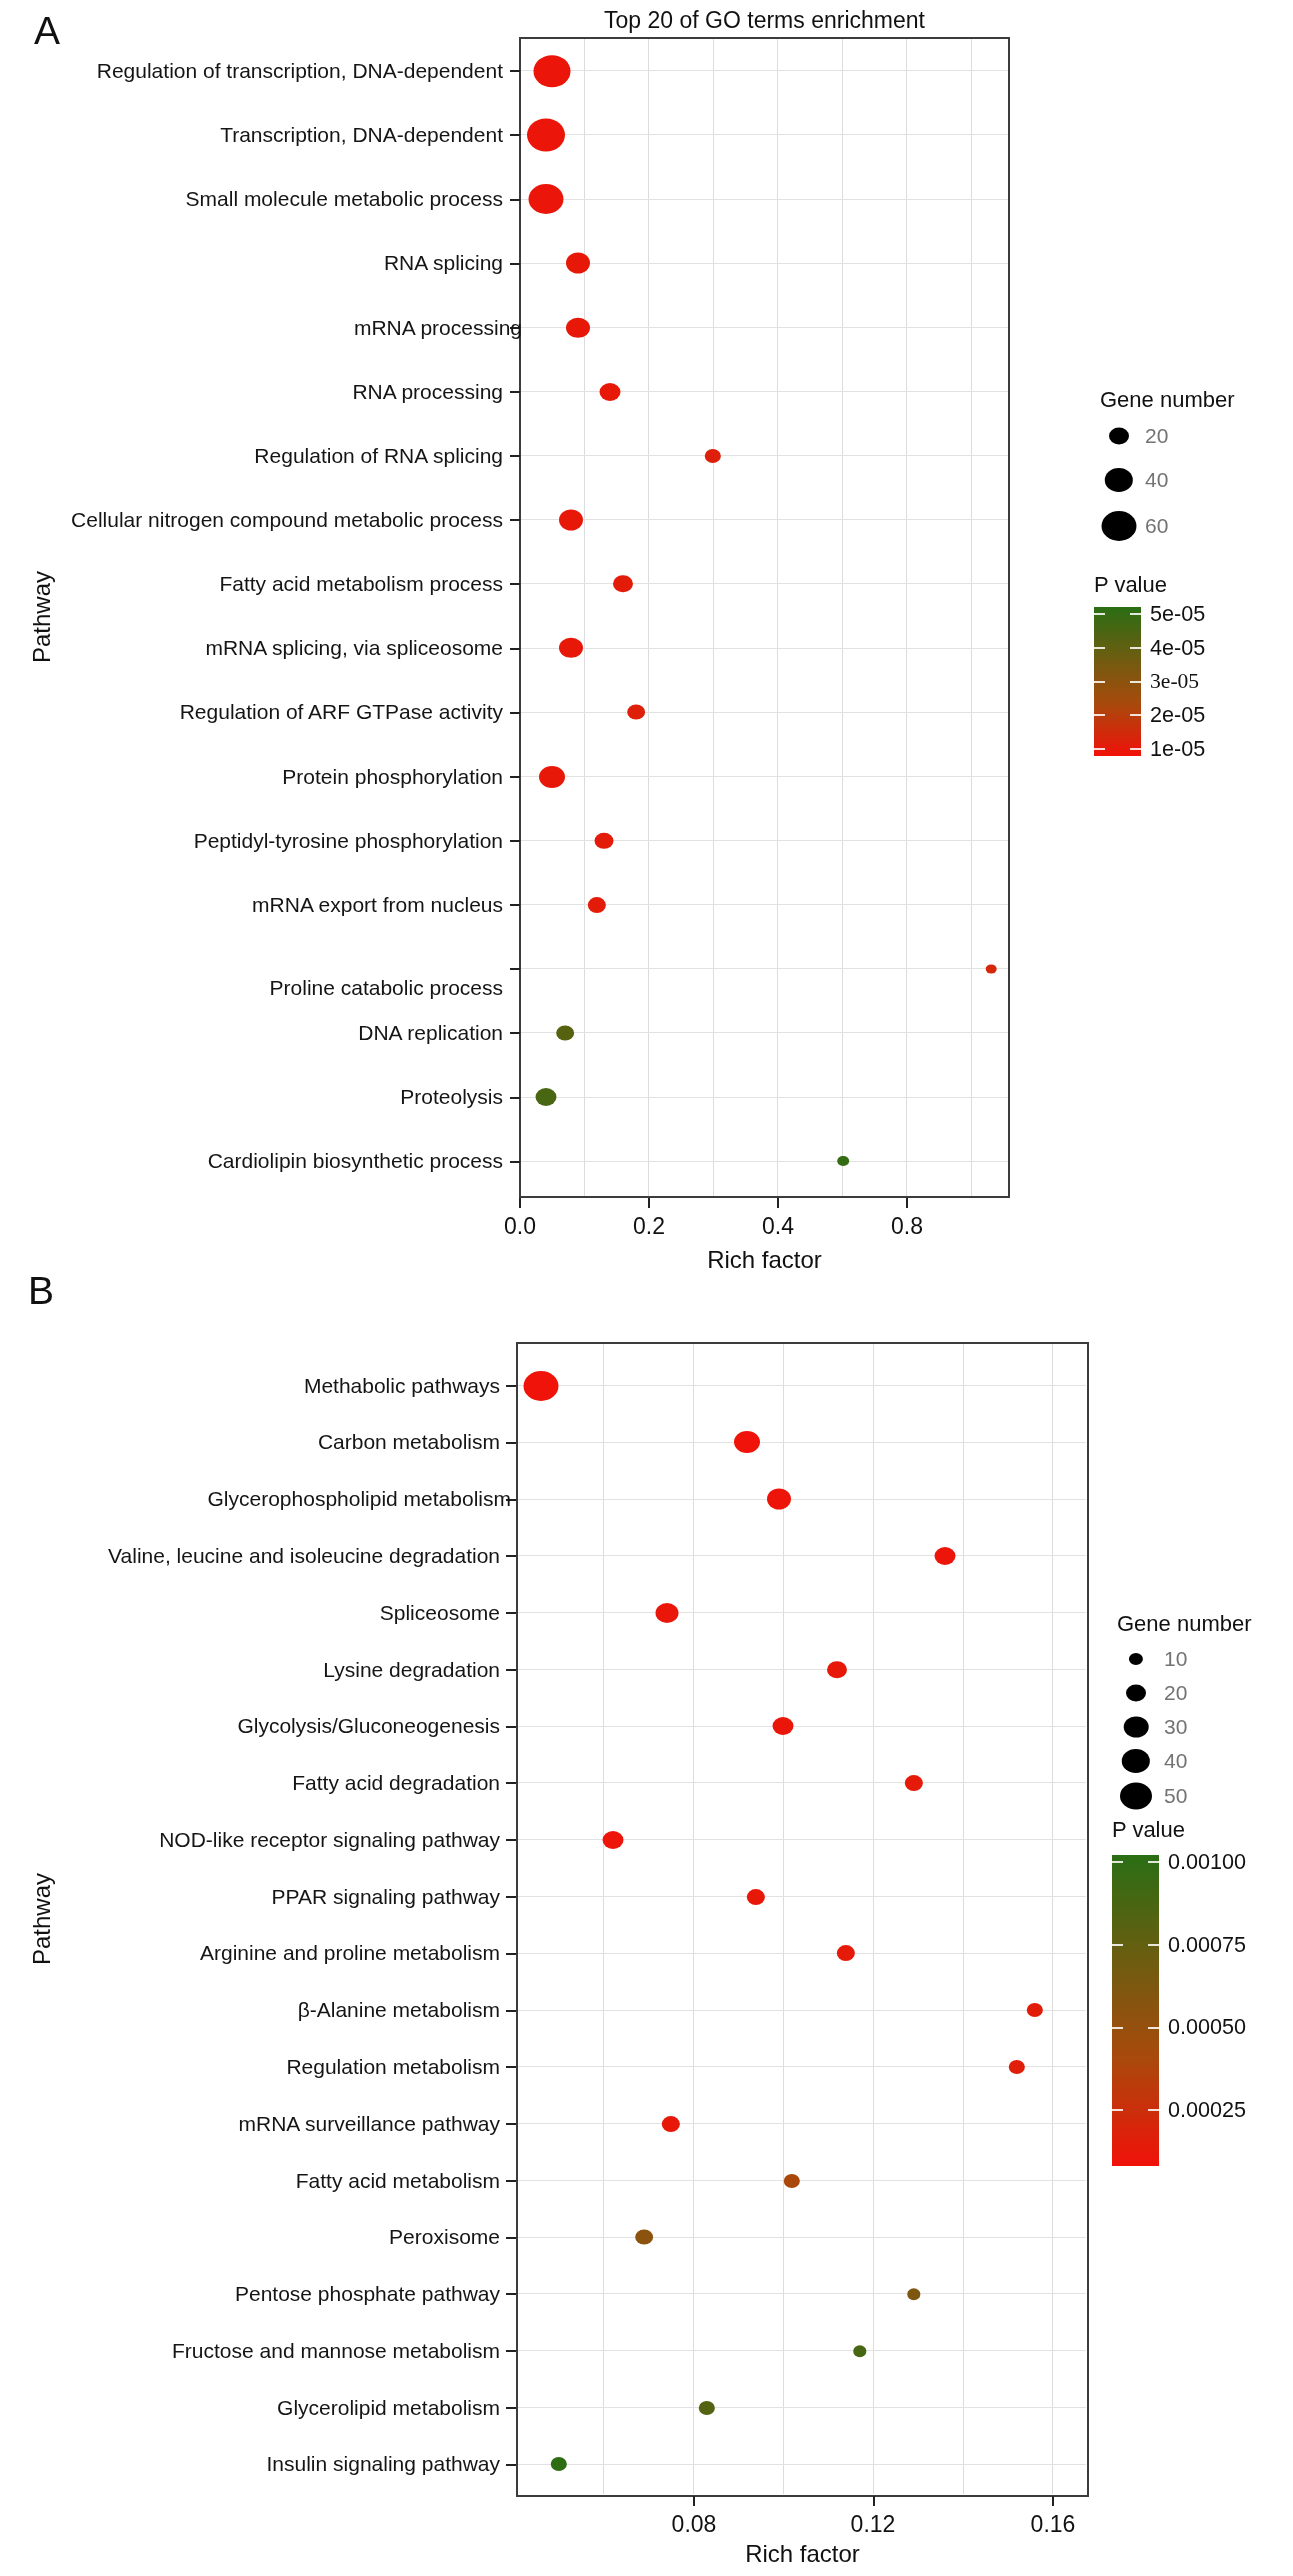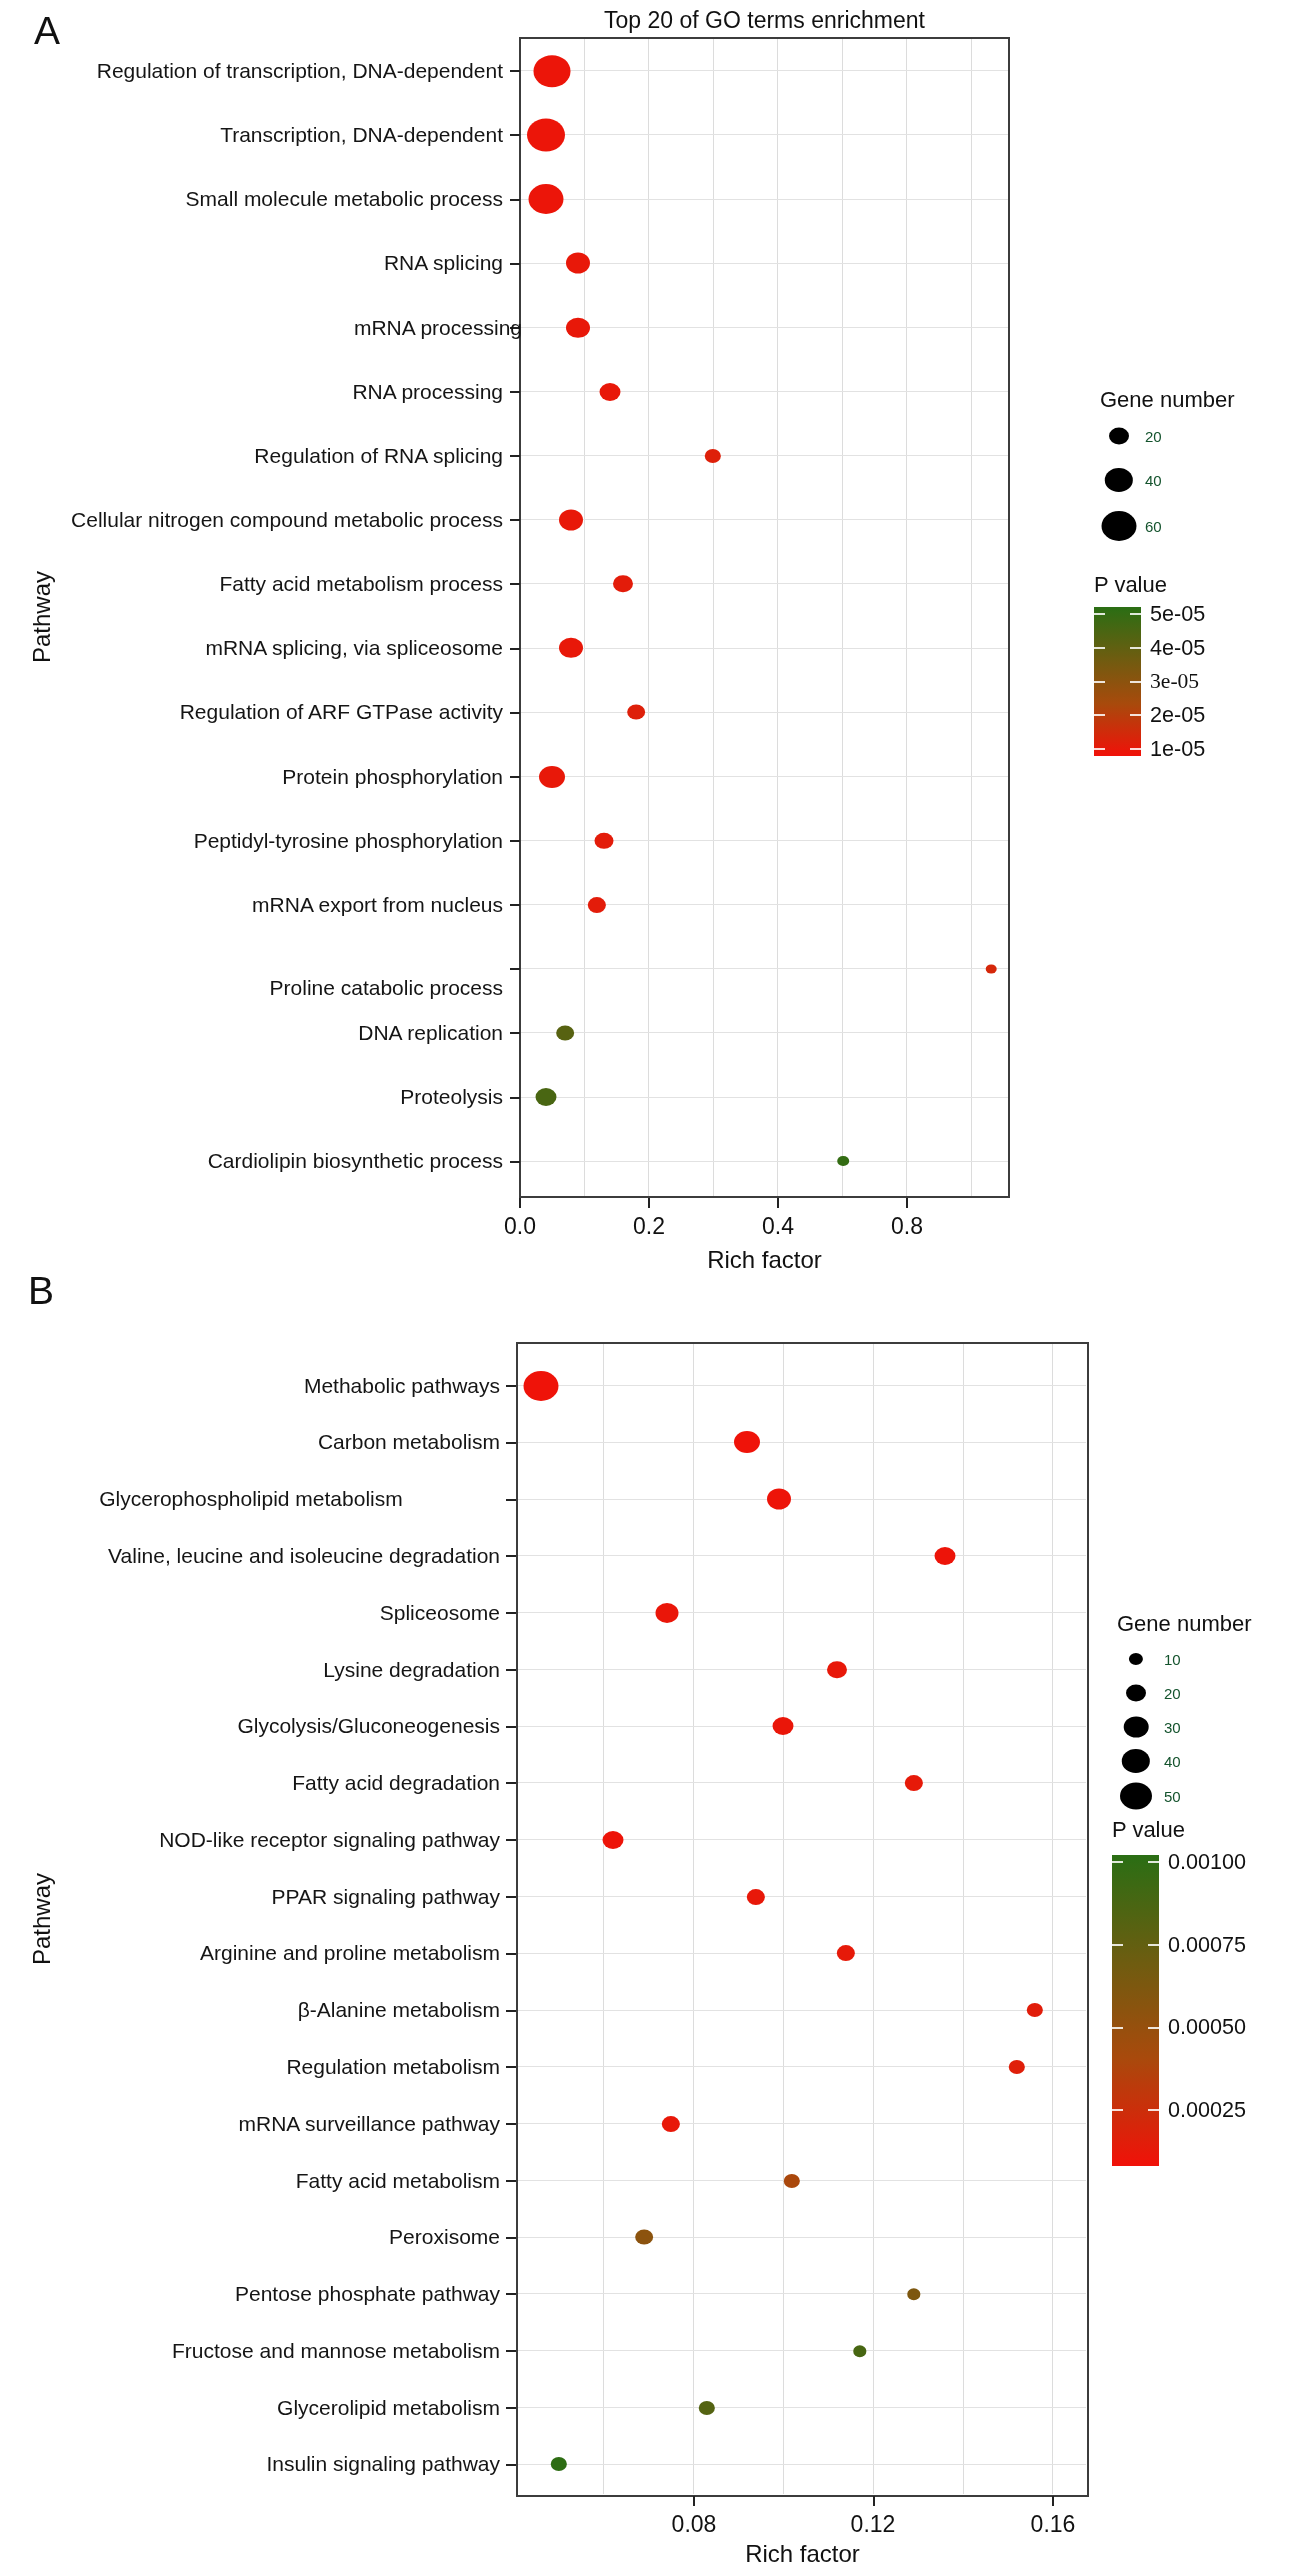--- a/index.html
+++ b/index.html
@@ -49,21 +49,21 @@
     transform:translate(-50%,-50%);
   }
   .legend-title{
     font-size:22px;color:#111;white-space:nowrap;
   }
   .legend-circle{
     background:#000;border-radius:50%;
     transform:translate(-50%,-50%);
   }
   .legend-size-label{
-    font-size:15px;color:#14532d;white-space:nowrap;
+    font-size:21px;color:#737373;white-space:nowrap;
     transform:translateY(-50%);
   }
   .colorbar{
     background:linear-gradient(to top, #f11109 0%, #a84a0c 35%, #6f5c10 65%, #2a6e14 100%);
   }
   .colorbar-tick{
     height:2px;background:rgba(255,255,255,0.85);
   }
   .colorbar-label{
     font-size:21.6px;color:#111;white-space:nowrap;
@@ -209,21 +209,21 @@
       <div class="abs gridline-v" style="left: 963px; top: 1344px; height: 1150px;"></div>
       <div class="abs gridline-v" style="left: 1052px; top: 1344px; height: 1150px;"></div>
       <div class="abs gridline-h" style="left: 518px; top: 1385px; width: 568px;"></div>
       <div class="abs tick tick-y" style="left: 506px; top: 1385px;"></div>
       <div class="abs row-label" style="left: 0px; top: 1386px; width: 500px;">Methabolic pathways</div>
       <div class="abs gridline-h" style="left: 518px; top: 1442px; width: 568px;"></div>
       <div class="abs tick tick-y" style="left: 506px; top: 1442px;"></div>
       <div class="abs row-label" style="left: 0px; top: 1442px; width: 500px;">Carbon metabolism</div>
       <div class="abs gridline-h" style="left: 518px; top: 1499px; width: 568px;"></div>
       <div class="abs tick tick-y" style="left: 506px; top: 1499px;"></div>
-      <div class="abs row-label" style="left: 1px; top: 1499px; width: 500px; text-align: center;">Glycerophospholipid metabolism</div>
+      <div class="abs row-label" style="left: 11px; top: 1499px; width: 500px;">Glycerophospholipid metabolism</div>
       <div class="abs gridline-h" style="left: 518px; top: 1555px; width: 568px;"></div>
       <div class="abs tick tick-y" style="left: 506px; top: 1555px;"></div>
       <div class="abs row-label" style="left: 0px; top: 1556px; width: 500px;">Valine, leucine and isoleucine degradation</div>
       <div class="abs gridline-h" style="left: 518px; top: 1612px; width: 568px;"></div>
       <div class="abs tick tick-y" style="left: 506px; top: 1612px;"></div>
       <div class="abs row-label" style="left: 0px; top: 1613px; width: 500px;">Spliceosome</div>
       <div class="abs gridline-h" style="left: 518px; top: 1669px; width: 568px;"></div>
       <div class="abs tick tick-y" style="left: 506px; top: 1669px;"></div>
       <div class="abs row-label" style="left: 0px; top: 1670px; width: 500px;">Lysine degradation</div>
       <div class="abs gridline-h" style="left: 518px; top: 1726px; width: 568px;"></div>

